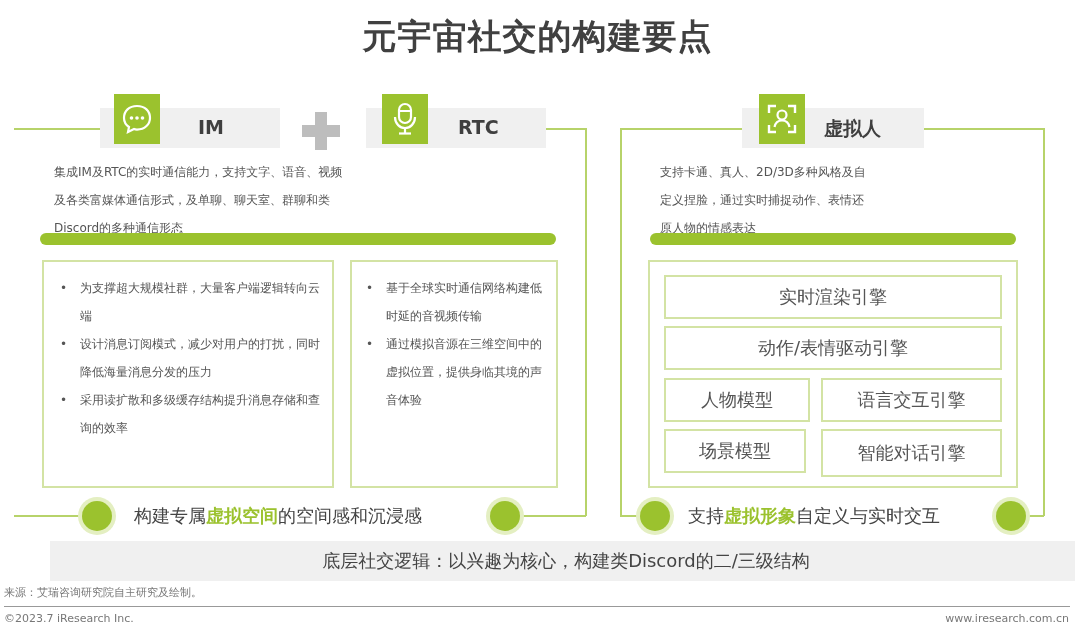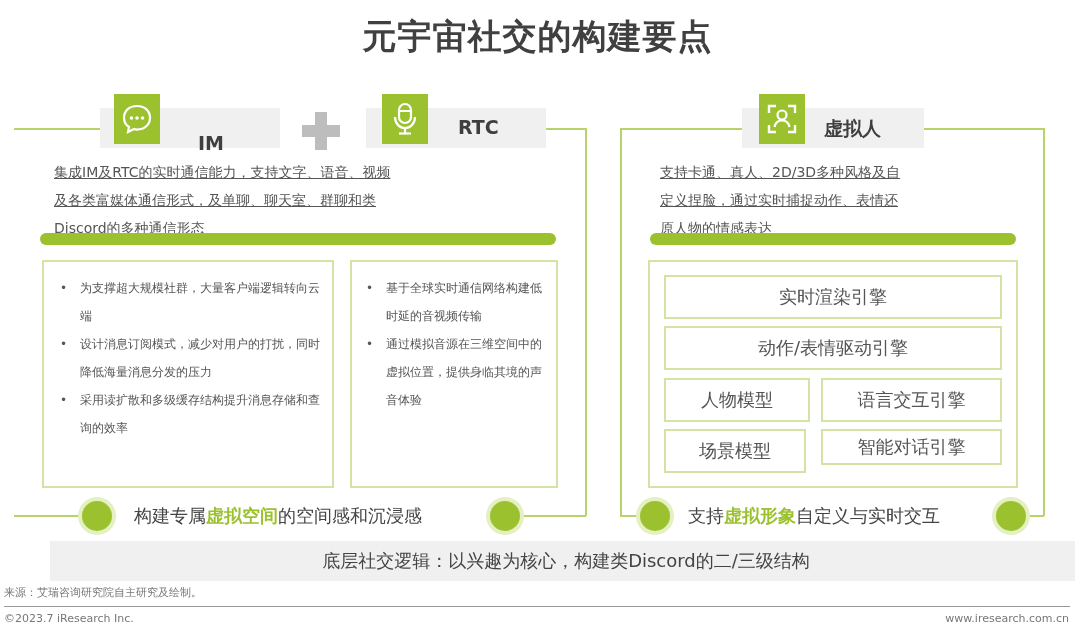--- a/index.html
+++ b/index.html
@@ -12,21 +12,21 @@
   .line { position: absolute; background: #b7d36a; }
 
   .header-chip { position: absolute; background: #f0f0f0; height: 40px; }
   .header-chip .label { position: absolute; top: 8px; font-size: 19px; font-weight: bold; color: #3f3f3f; }
   .icon-box { position: absolute; width: 46px; height: 50px; background: #9bc22e; display: flex; align-items: center; justify-content: center; }
 
   .plus { position: absolute; left: 302px; top: 112px; width: 38px; height: 38px; }
   .plus .h { position: absolute; left: 0; top: 13px; width: 38px; height: 12px; background: #bdbdbd; }
   .plus .v { position: absolute; left: 13px; top: 0; width: 12px; height: 38px; background: #bdbdbd; }
 
-  .desc { position: absolute; font-size: 14px; line-height: 28px; color: #555555; text-decoration: underline; }
+  .desc { position: absolute; font-size: 12px; line-height: 28px; color: #555555; }
   .green-bar { position: absolute; height: 12px; border-radius: 6px; background: #9bc22e; }
 
   .sub-box { position: absolute; border: 2px solid #d3e3a4; background: #ffffff; }
   .bullets { list-style: none; }
   .bullets li { position: relative; padding-left: 24px; font-size: 12px; line-height: 28px; color: #555555; }
   .bullets li::before { content: "•"; position: absolute; left: 4px; top: 0; color: #555; }
 
   .engine { position: absolute; border: 2px solid #d3e3a4; background: #fff; display: flex; align-items: center; justify-content: center; font-size: 18px; color: #555; }
 
   .dot { position: absolute; width: 30px; height: 30px; border-radius: 50%; background: #9bc22e; box-shadow: 0 0 0 4px #e4efc2; }
@@ -44,21 +44,21 @@
 
 <div class="title">元宇宙社交的构建要点</div>
 
 <div class="line" style="left:14px; top:128px; width:86px; height:2px;"></div>
 <div class="line" style="left:546px; top:128px; width:40px; height:2px;"></div>
 <div class="line" style="left:585px; top:128px; width:2px; height:388px;"></div>
 <div class="line" style="left:14px; top:515px; width:68px; height:2px;"></div>
 <div class="line" style="left:520px; top:515px; width:66px; height:2px;"></div>
 
 <div class="header-chip" style="left:100px; top:108px; width:180px;">
-  <span class="label" style="left:98px;margin-top:16px;">IM</span>
+  <span class="label" style="left:98px;">IM</span>
 </div>
 <div class="icon-box" style="left:114px; top:94px;">
   <svg width="34" height="34" viewBox="0 0 34 34">
     <path d="M17 4 C9 4 4 9 4 16 C4 20 6 23 9 25 L8 30 L14 27 C15 27.5 16 27.6 17 27.6 C25 27.6 30 22 30 16 C30 9 25 4 17 4 Z" fill="none" stroke="#fff" stroke-width="2.2"></path>
     <circle cx="11.5" cy="16" r="1.8" fill="#fff"></circle>
     <circle cx="17" cy="16" r="1.8" fill="#fff"></circle>
     <circle cx="22.5" cy="16" r="1.8" fill="#fff"></circle>
   </svg>
 </div>
 
@@ -135,21 +135,21 @@
   <div>原人物的情感表达</div>
 </div>
 <div class="green-bar" style="left:650px; top:233px; width:366px;"></div>
 
 <div class="sub-box" style="left:648px; top:260px; width:370px; height:228px;"></div>
 <div class="engine" style="left:664px; top:275px; width:338px; height:44px;">实时渲染引擎</div>
 <div class="engine" style="left:664px; top:326px; width:338px; height:44px;">动作/表情驱动引擎</div>
 <div class="engine" style="left:664px; top:378px; width:146px; height:44px;">人物模型</div>
 <div class="engine" style="left:821px; top:378px; width:181px; height:44px;">语言交互引擎</div>
 <div class="engine" style="left:664px; top:429px; width:142px; height:44px;">场景模型</div>
-<div class="engine" style="left:821px; top:429px; width:181px; height:36px;">智能对话引擎</div>
+<div class="engine" style="left:821px; top:429px; width:181px; height:48px;">智能对话引擎</div>
 
 <div class="dot" style="left:640px; top:501px;"></div>
 <div class="caption" style="left:688px; top:504px;">
   <span>支持</span><span class="hl">虚拟形象</span><span>自定义与实时交互</span>
 </div>
 <div class="dot" style="left:996px; top:501px;"></div>
 
 <div class="bottom-bar">底层社交逻辑：以兴趣为核心，构建类Discord的二/三级结构</div>
 
 <div class="source">来源：艾瑞咨询研究院自主研究及绘制。</div>

